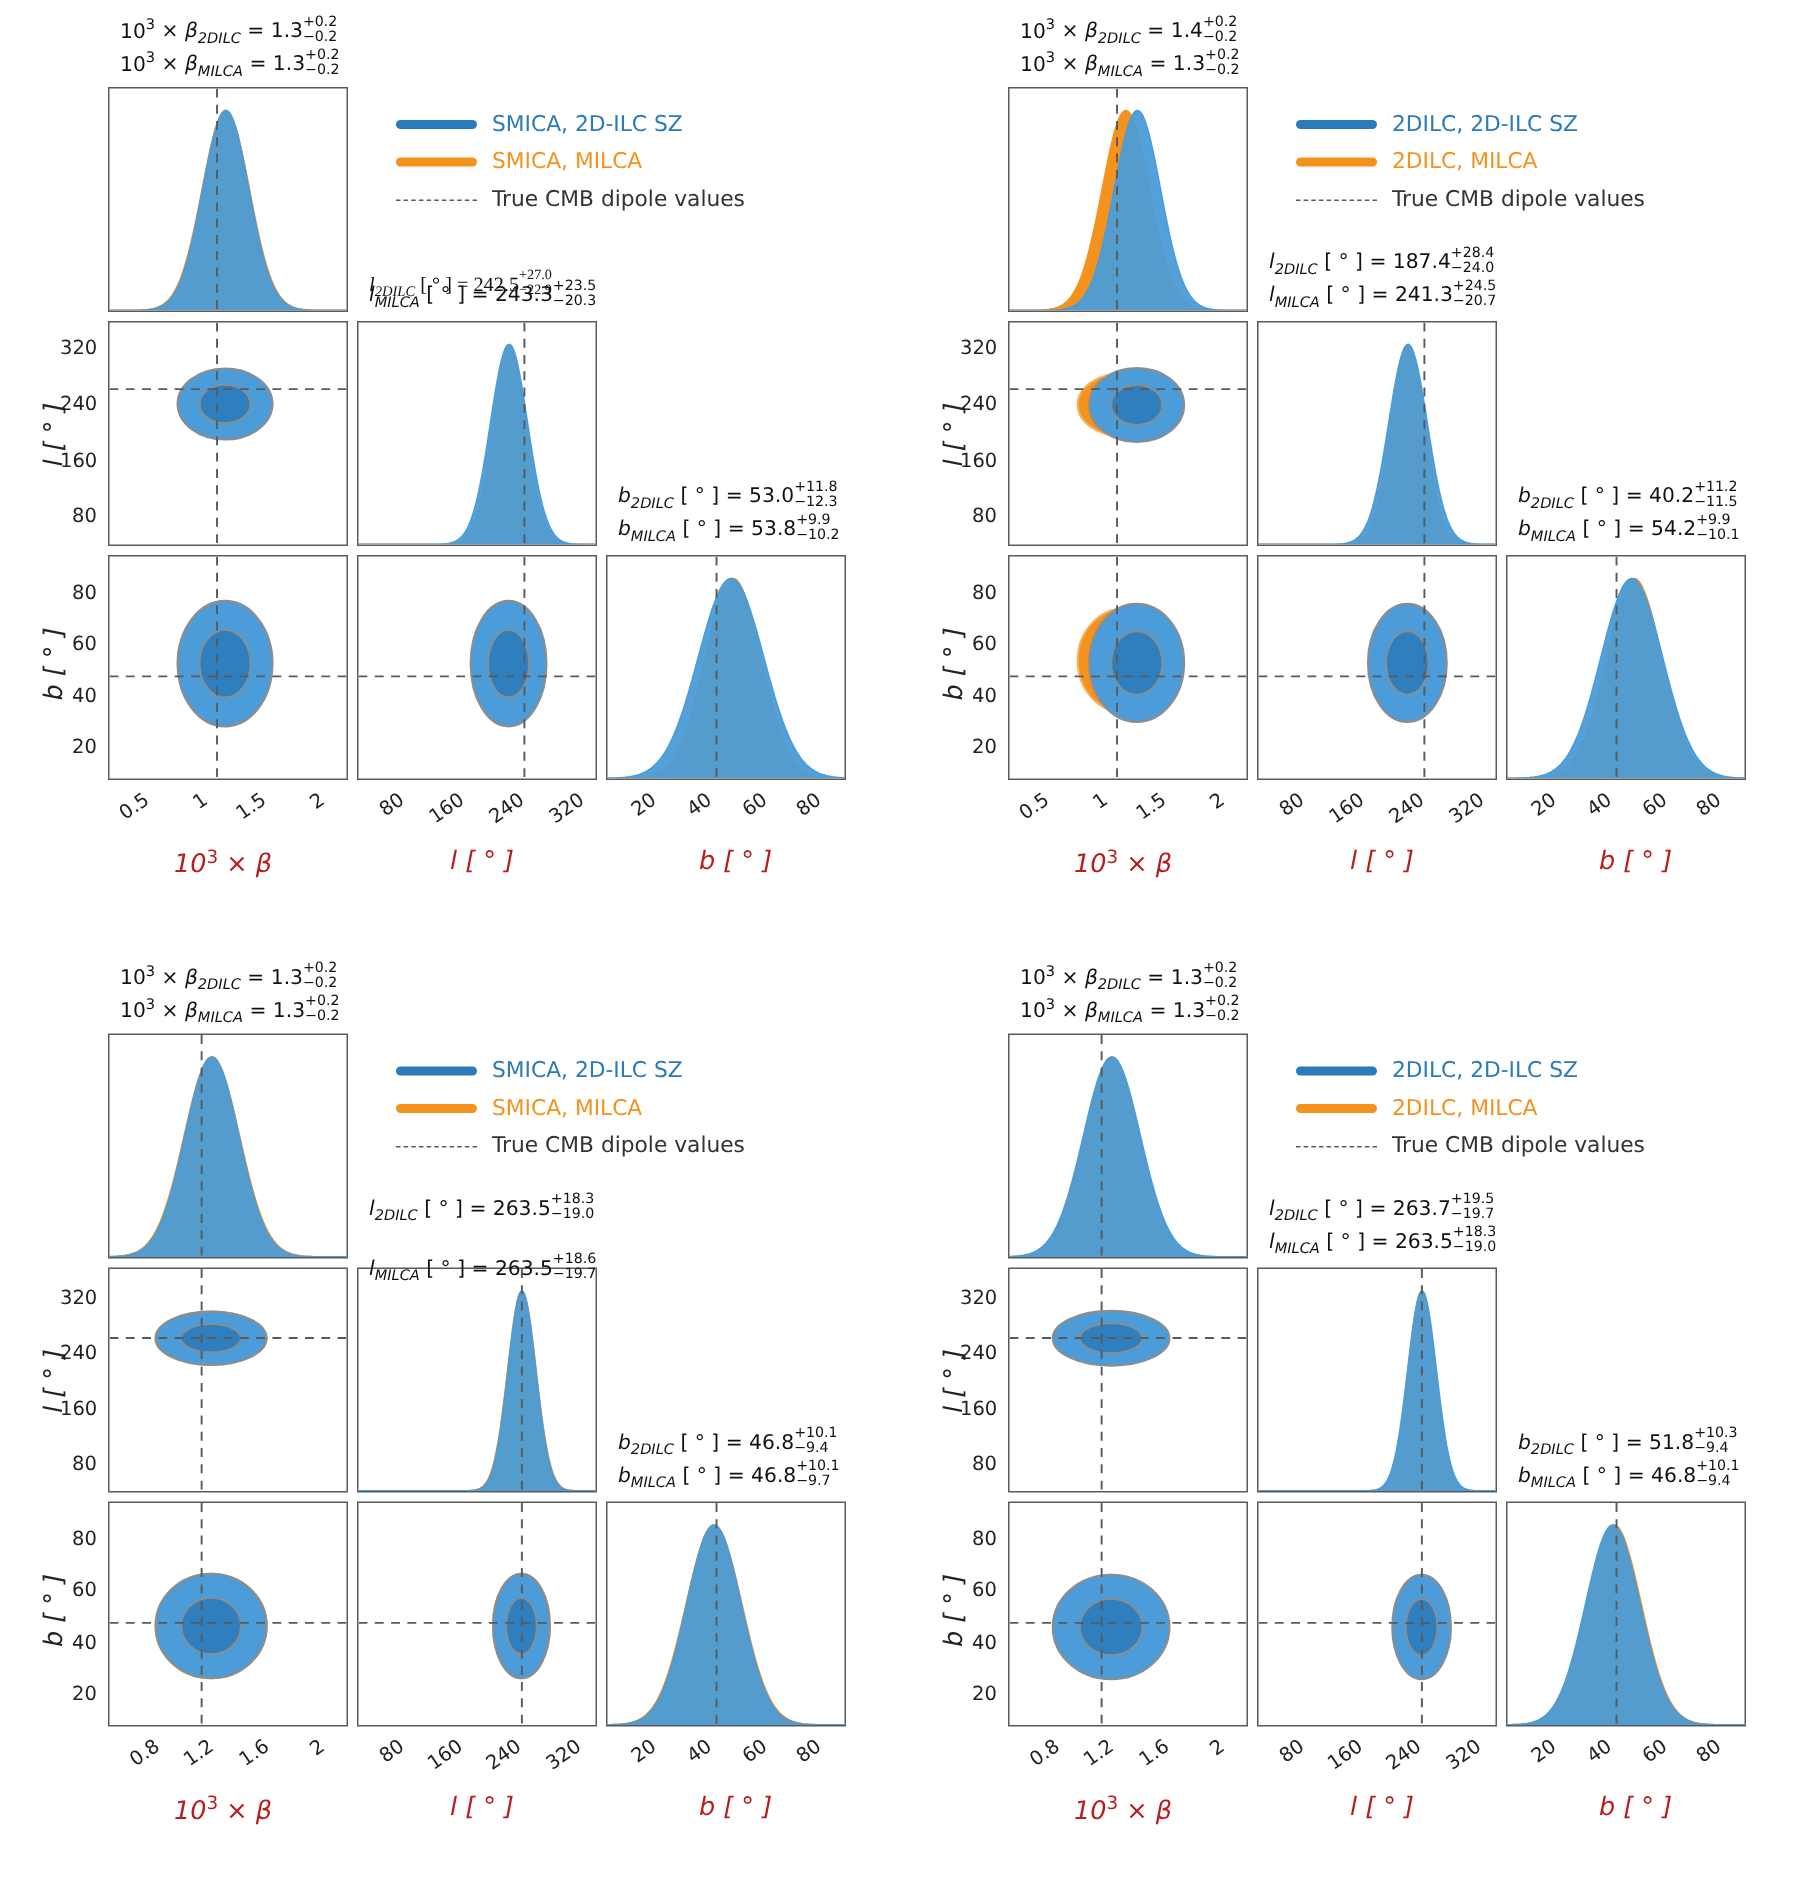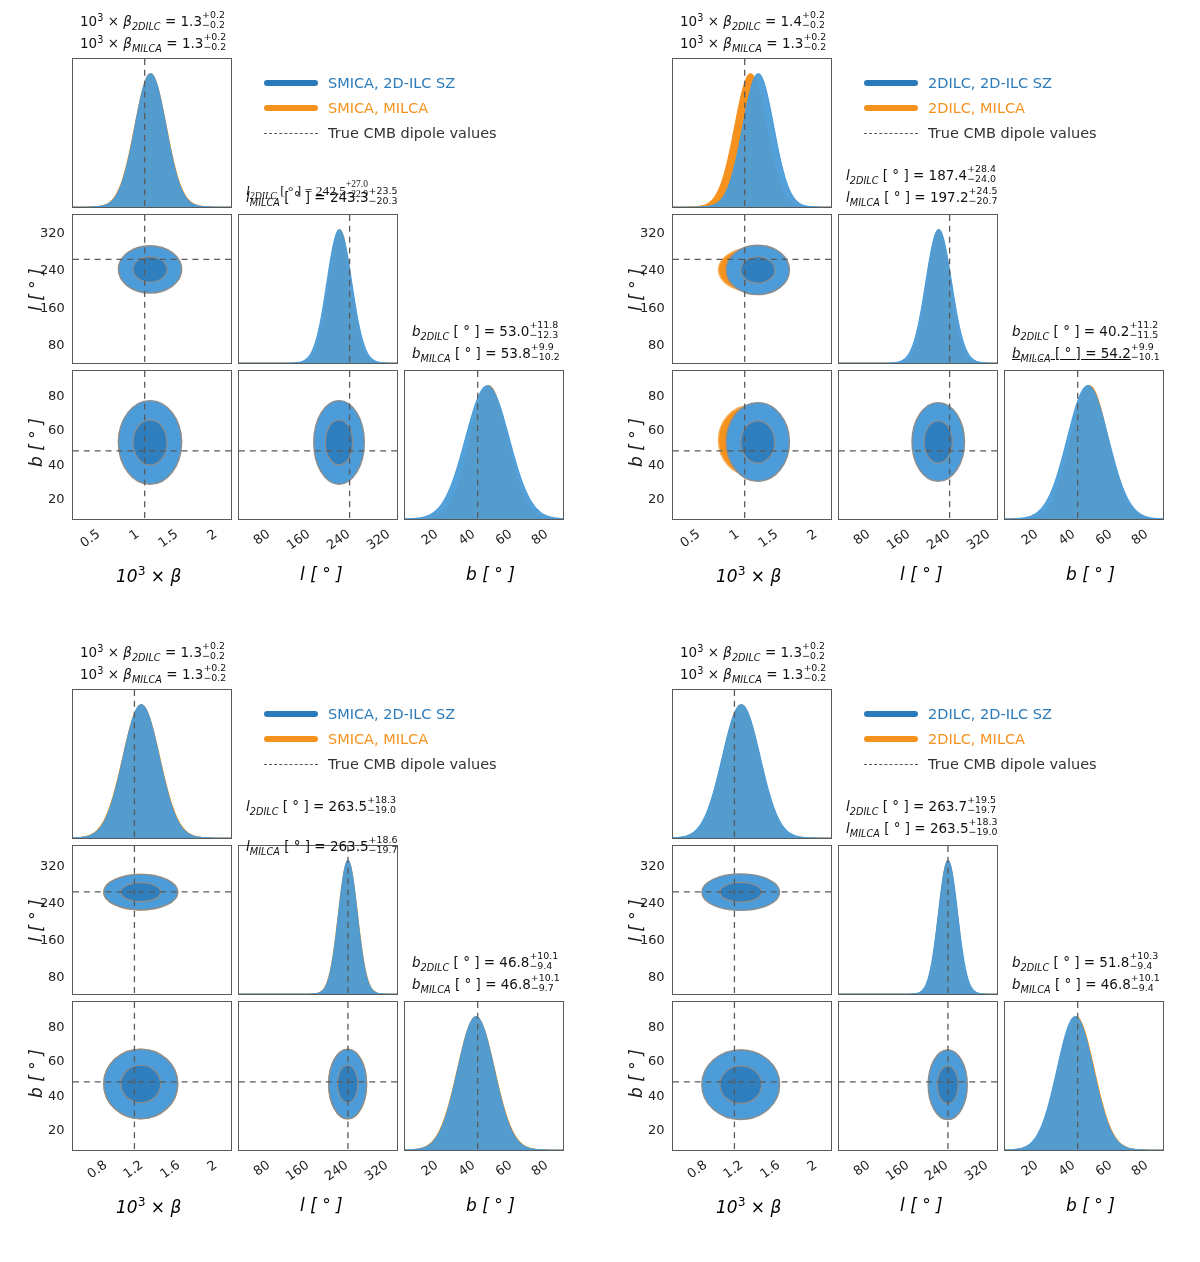--- a/index.html
+++ b/index.html
@@ -4,21 +4,21 @@
 <style>
   html,body{margin:0;padding:0;background:#ffffff;}
   body{width:1200px;height:1262px;font-family:"DejaVu Sans",sans-serif;color:#222;overflow:hidden;}
   .page{position:relative;width:1200px;height:1262px;}
   .panel{position:absolute;width:600px;height:631px;}
   
   .cell{position:absolute;border:1px solid #5a5a5a;background:#fff;box-sizing:border-box;overflow:hidden;}
   .cell svg{display:block;width:100%;height:100%;}
   
   .ticklabel{position:absolute;font-size:13px;color:#222;white-space:nowrap;}
-  .axis-title{position:absolute;font-size:17px;color:#000000;white-space:nowrap;font-style:italic;}
+  .axis-title{position:absolute;font-size:17px;color:#b91c1c;white-space:nowrap;font-style:italic;}
   .stat{position:absolute;font-size:13.5px;color:#111;white-space:nowrap;}
   .legend{position:absolute;}
   .legend-row{display:flex;align-items:center;margin-bottom:7px;height:18px;}
   .lgline{width:54px;height:6px;border-radius:3px;margin-right:10px;}
   .lgdash{width:54px;height:0;border-top:1.6px dashed #5a5a5a;margin-right:10px;}
   .lglabel{font-size:14.5px;}
   .sup{font-size:0.72em;vertical-align:super;}
   .sub{font-size:0.72em;vertical-align:sub;}
   .ital{font-style:italic;}
   .errstack{display:inline-block;font-size:0.70em;line-height:1.02;vertical-align:-0.18em;text-align:left;}
@@ -199,23 +199,23 @@
       <div class="ticklabel" style="left:48px;top:422.34482758620686px;">60</div>
       <div class="ticklabel" style="left:48px;top:387.8620689655172px;">80</div>
       <div class="axis-title" style="left:116px;top:564px;">10<span class="sup" style="font-style:normal">3</span> × β</div>
       <div class="axis-title" style="left:300px;top:564px;">l [ ° ]</div>
       <div class="axis-title" style="left:466px;top:564px;">b [ ° ]</div>
       <div class="vlabel" style="left:26px;top:311px;">l [ ° ]</div>
       <div class="vlabel" style="left:26px;top:467px;">b [ ° ]</div>
       <div class="stat" style="left:80px;top:10px;"><span>10<span class="sup">3</span></span><span class="ital"> × β</span><span class="sub ital">2DILC</span><span> = 1.4</span><span class="errstack">+0.2<br>−0.2</span></div>
       <div class="stat" style="left:80px;top:32px;"><span>10<span class="sup">3</span></span><span class="ital"> × β</span><span class="sub ital">MILCA</span><span> = 1.3</span><span class="errstack">+0.2<br>−0.2</span></div>
       <div class="stat" style="left:246px;top:164px;"><span class="ital">l</span><span class="sub ital">2DILC</span><span> [ ° ] = 187.4</span><span class="errstack">+28.4<br>−24.0</span></div>
-      <div class="stat" style="left:246px;top:186px;"><span class="ital">l</span><span class="sub ital">MILCA</span><span> [ ° ] = 197.2</span><span class="errstack">+24.5<br>−20.7</span></div>
+      <div class="stat" style="left:246px;top:186px;"><span class="ital">l</span><span class="sub ital">MILCA</span><span> [ ° ] = 241.3</span><span class="errstack">+24.5<br>−20.7</span></div>
       <div class="stat" style="left:412px;top:320px;"><span class="ital">b</span><span class="sub ital">2DILC</span><span> [ ° ] = 40.2</span><span class="errstack">+11.2<br>−11.5</span></div>
-      <div class="stat" style="left:412px;top:342px;text-decoration:underline;"><span class="ital">b</span><span class="sub ital">MILCA</span><span> [ ° ] = 54.2</span><span class="errstack">+9.9<br>−10.1</span></div>
+      <div class="stat" style="left:412px;top:342px;"><span class="ital">b</span><span class="sub ital">MILCA</span><span> [ ° ] = 54.2</span><span class="errstack">+9.9<br>−10.1</span></div>
       <div class="legend" style="left:264px;top:74px;">
         <div class="legend-row">
           <span class="lgline" style="background:#2b7bba"></span>
           <span class="lglabel" style="color:#2b7bba">2DILC, 2D-ILC SZ</span>
         </div>
         <div class="legend-row">
           <span class="lgline" style="background:#f5921e"></span>
           <span class="lglabel" style="color:#f5921e">2DILC, MILCA</span>
         </div>
         <div class="legend-row">

